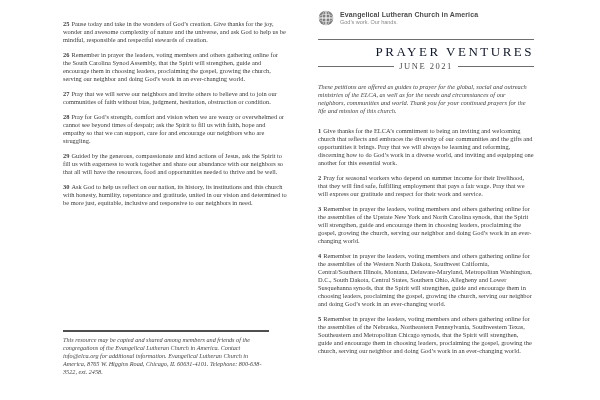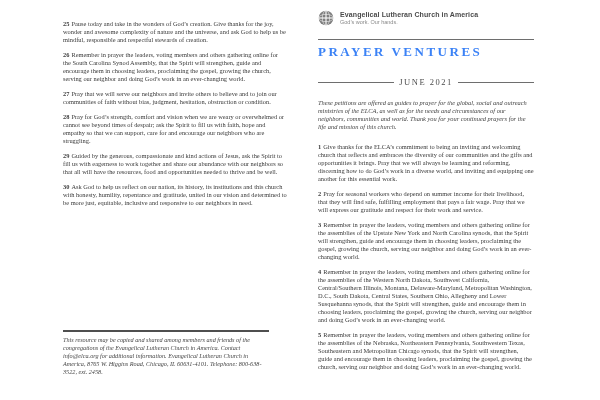--- a/index.html
+++ b/index.html
@@ -51,30 +51,30 @@
   #logo-tagline {
     font-family: "Liberation Sans", sans-serif;
     font-size: 5.5px;
     line-height: 7px;
     color: #8a8a8a;
   }
 
   
   #masthead { border-top: 1.5px solid #6e6e6e; padding-top: 5px; }
   #masthead-title {
-    text-align: left;
+    text-align: right;
     font-size: 13px;
     line-height: 14px;
     letter-spacing: 2.5px;
-    color: #3b82f6;
-    font-weight: bold;
+    color: #0f172a;
+    font-weight: normal;
   }
   #masthead-sub {
     display: flex; align-items: center; gap: 5px;
-    margin-top: 18px;
+    margin-top: 2px;
   }
   .sub-line { flex: 1; border-top: 1.2px solid #6e6e6e; }
   #masthead-sub-label {
     font-size: 8.5px;
     letter-spacing: 1.5px;
     color: #4c4c4c;
     white-space: nowrap;
   }
 
   #intro {

